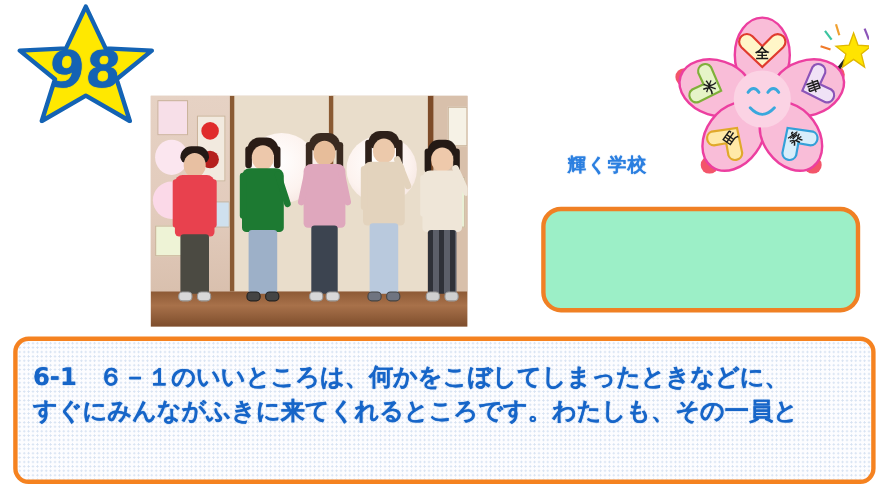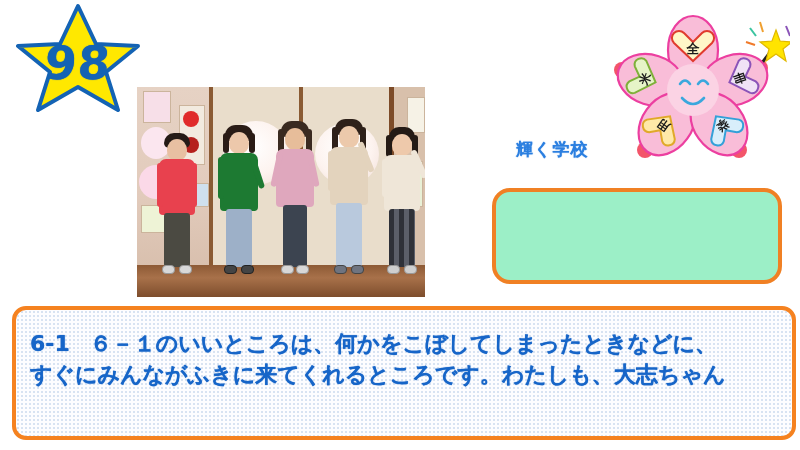--- a/index.html
+++ b/index.html
@@ -268,16 +268,16 @@
 
   <div class="mascot-name">輝く学校</div>
 
   <div class="slogan-box">
   </div>
 
   <div class="caption-box">
     <div class="cap-line">
       <span class="cap-cls">6-1</span><span>６－１のいいところは、何かをこぼしてしまったときなどに、</span>
     </div>
-    <div class="cap-line">すぐにみんながふきに来てくれるところです。わたしも、大志ちゃん</div>
+    <div class="cap-line">すぐにみんながふきに来てくれるところです。わたしも、その一員と</div>
   </div>
 
 </div>
 
 </body></html>

